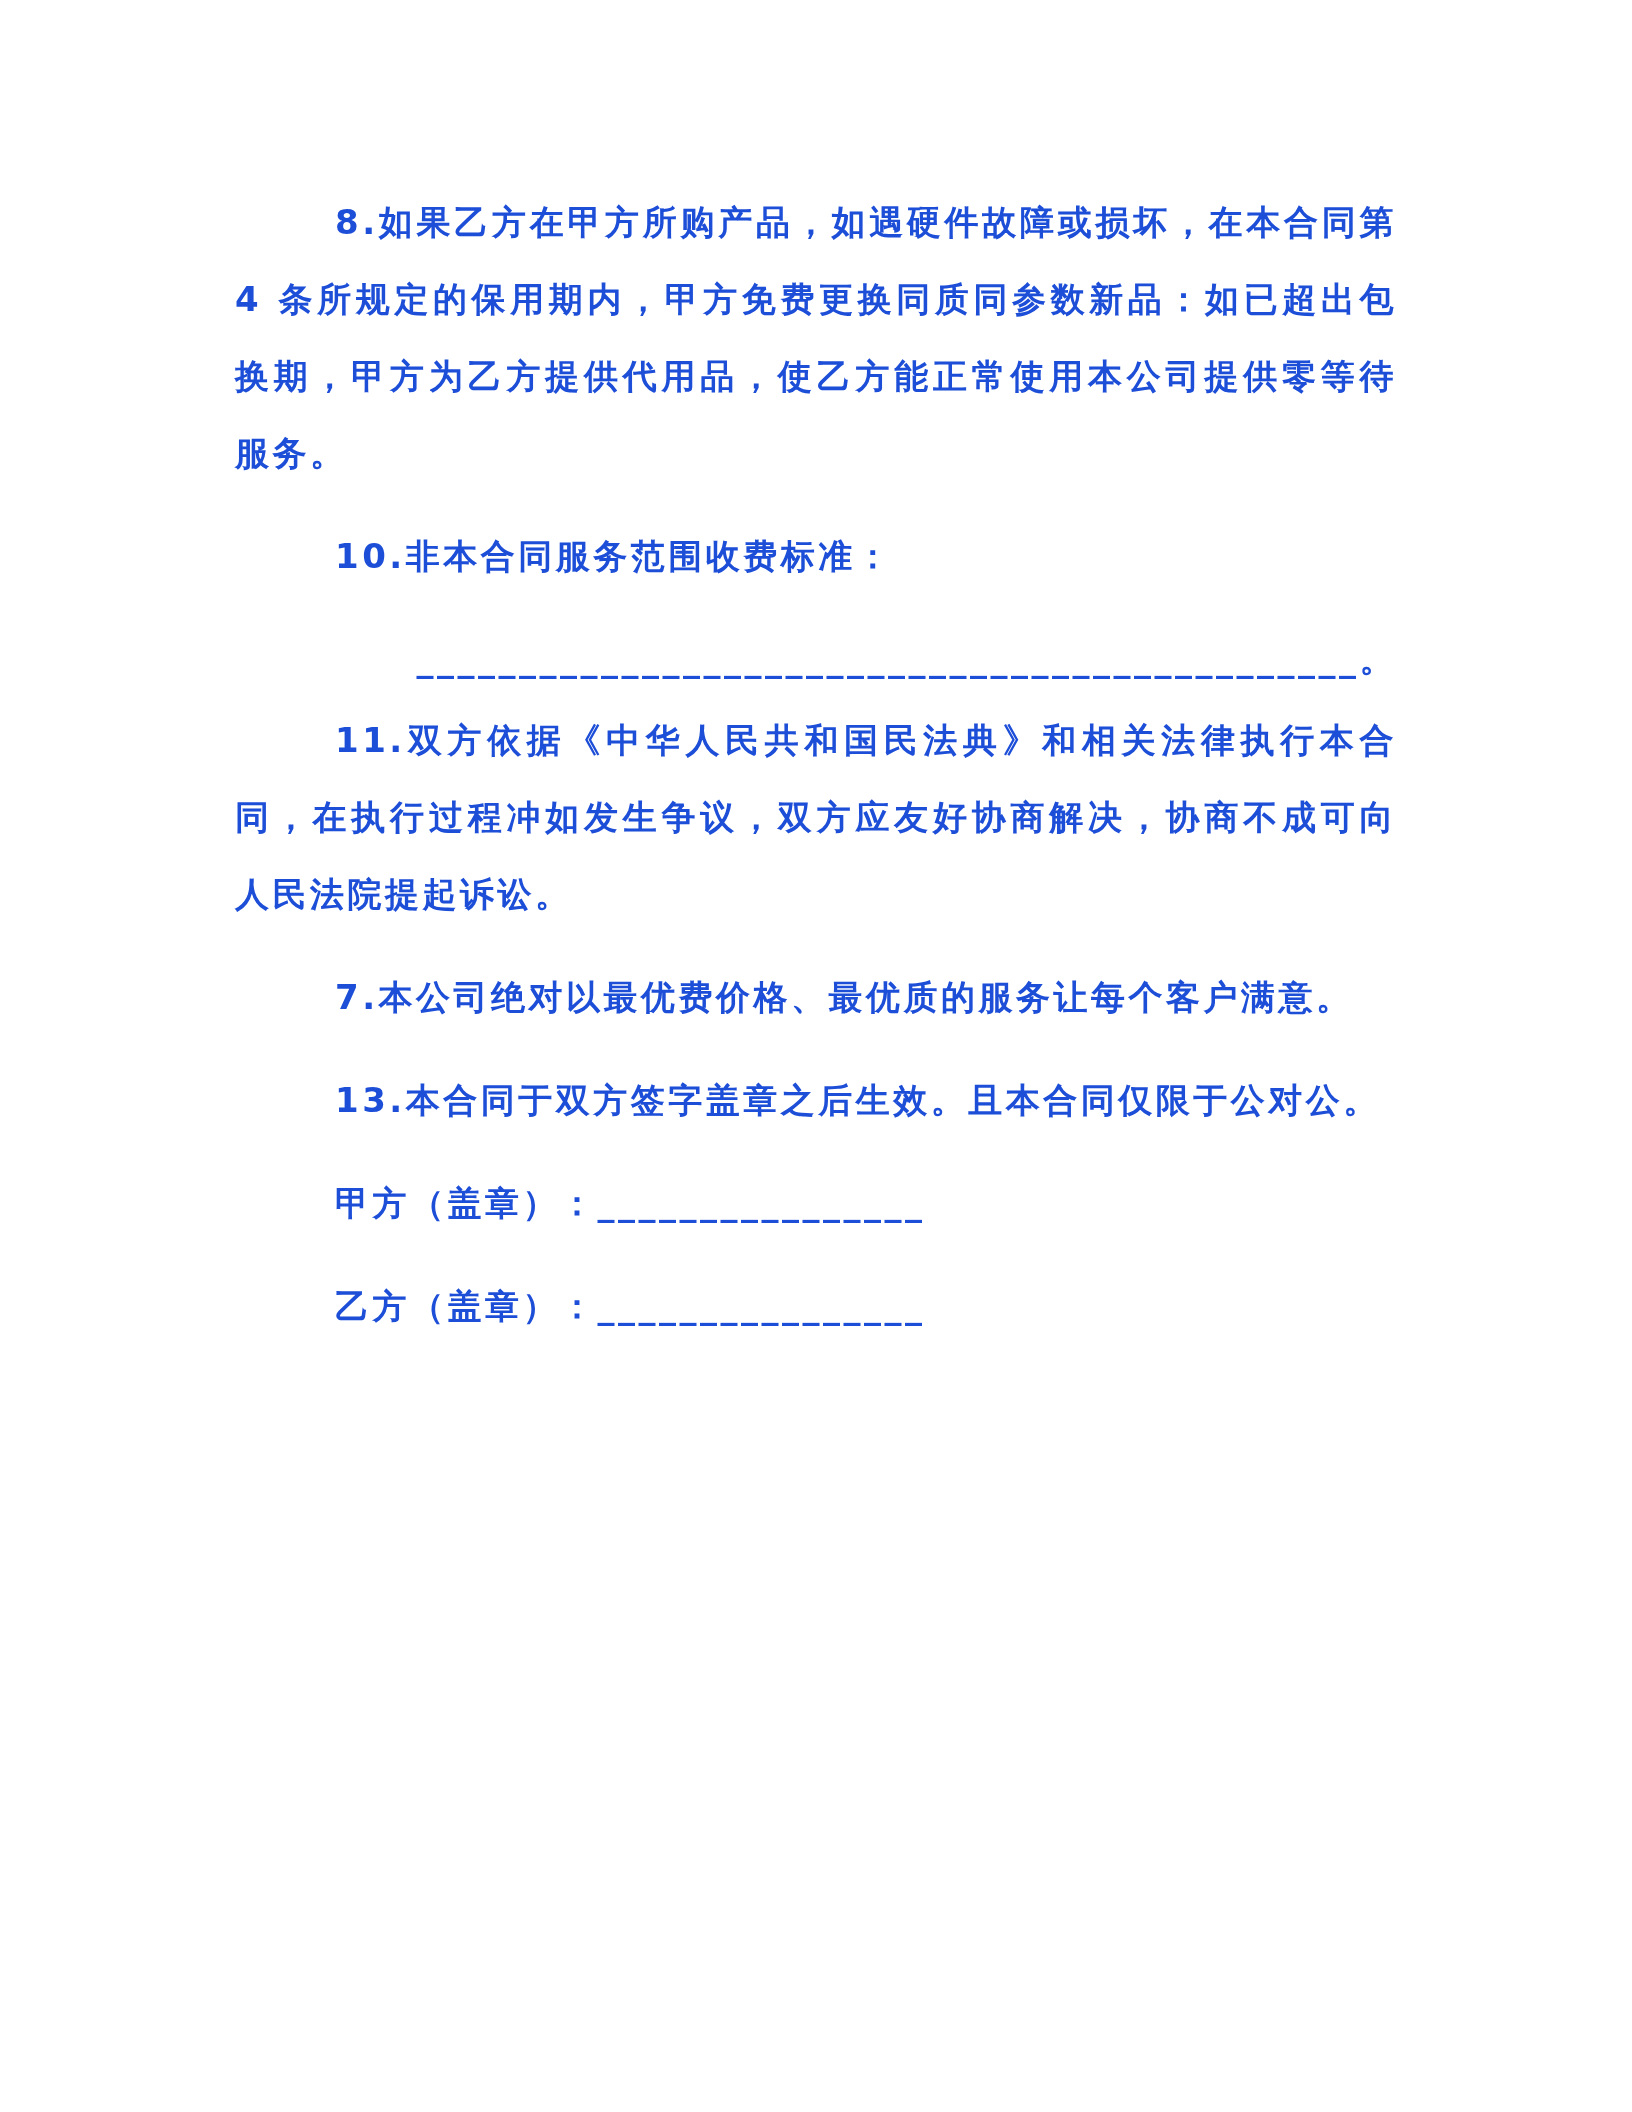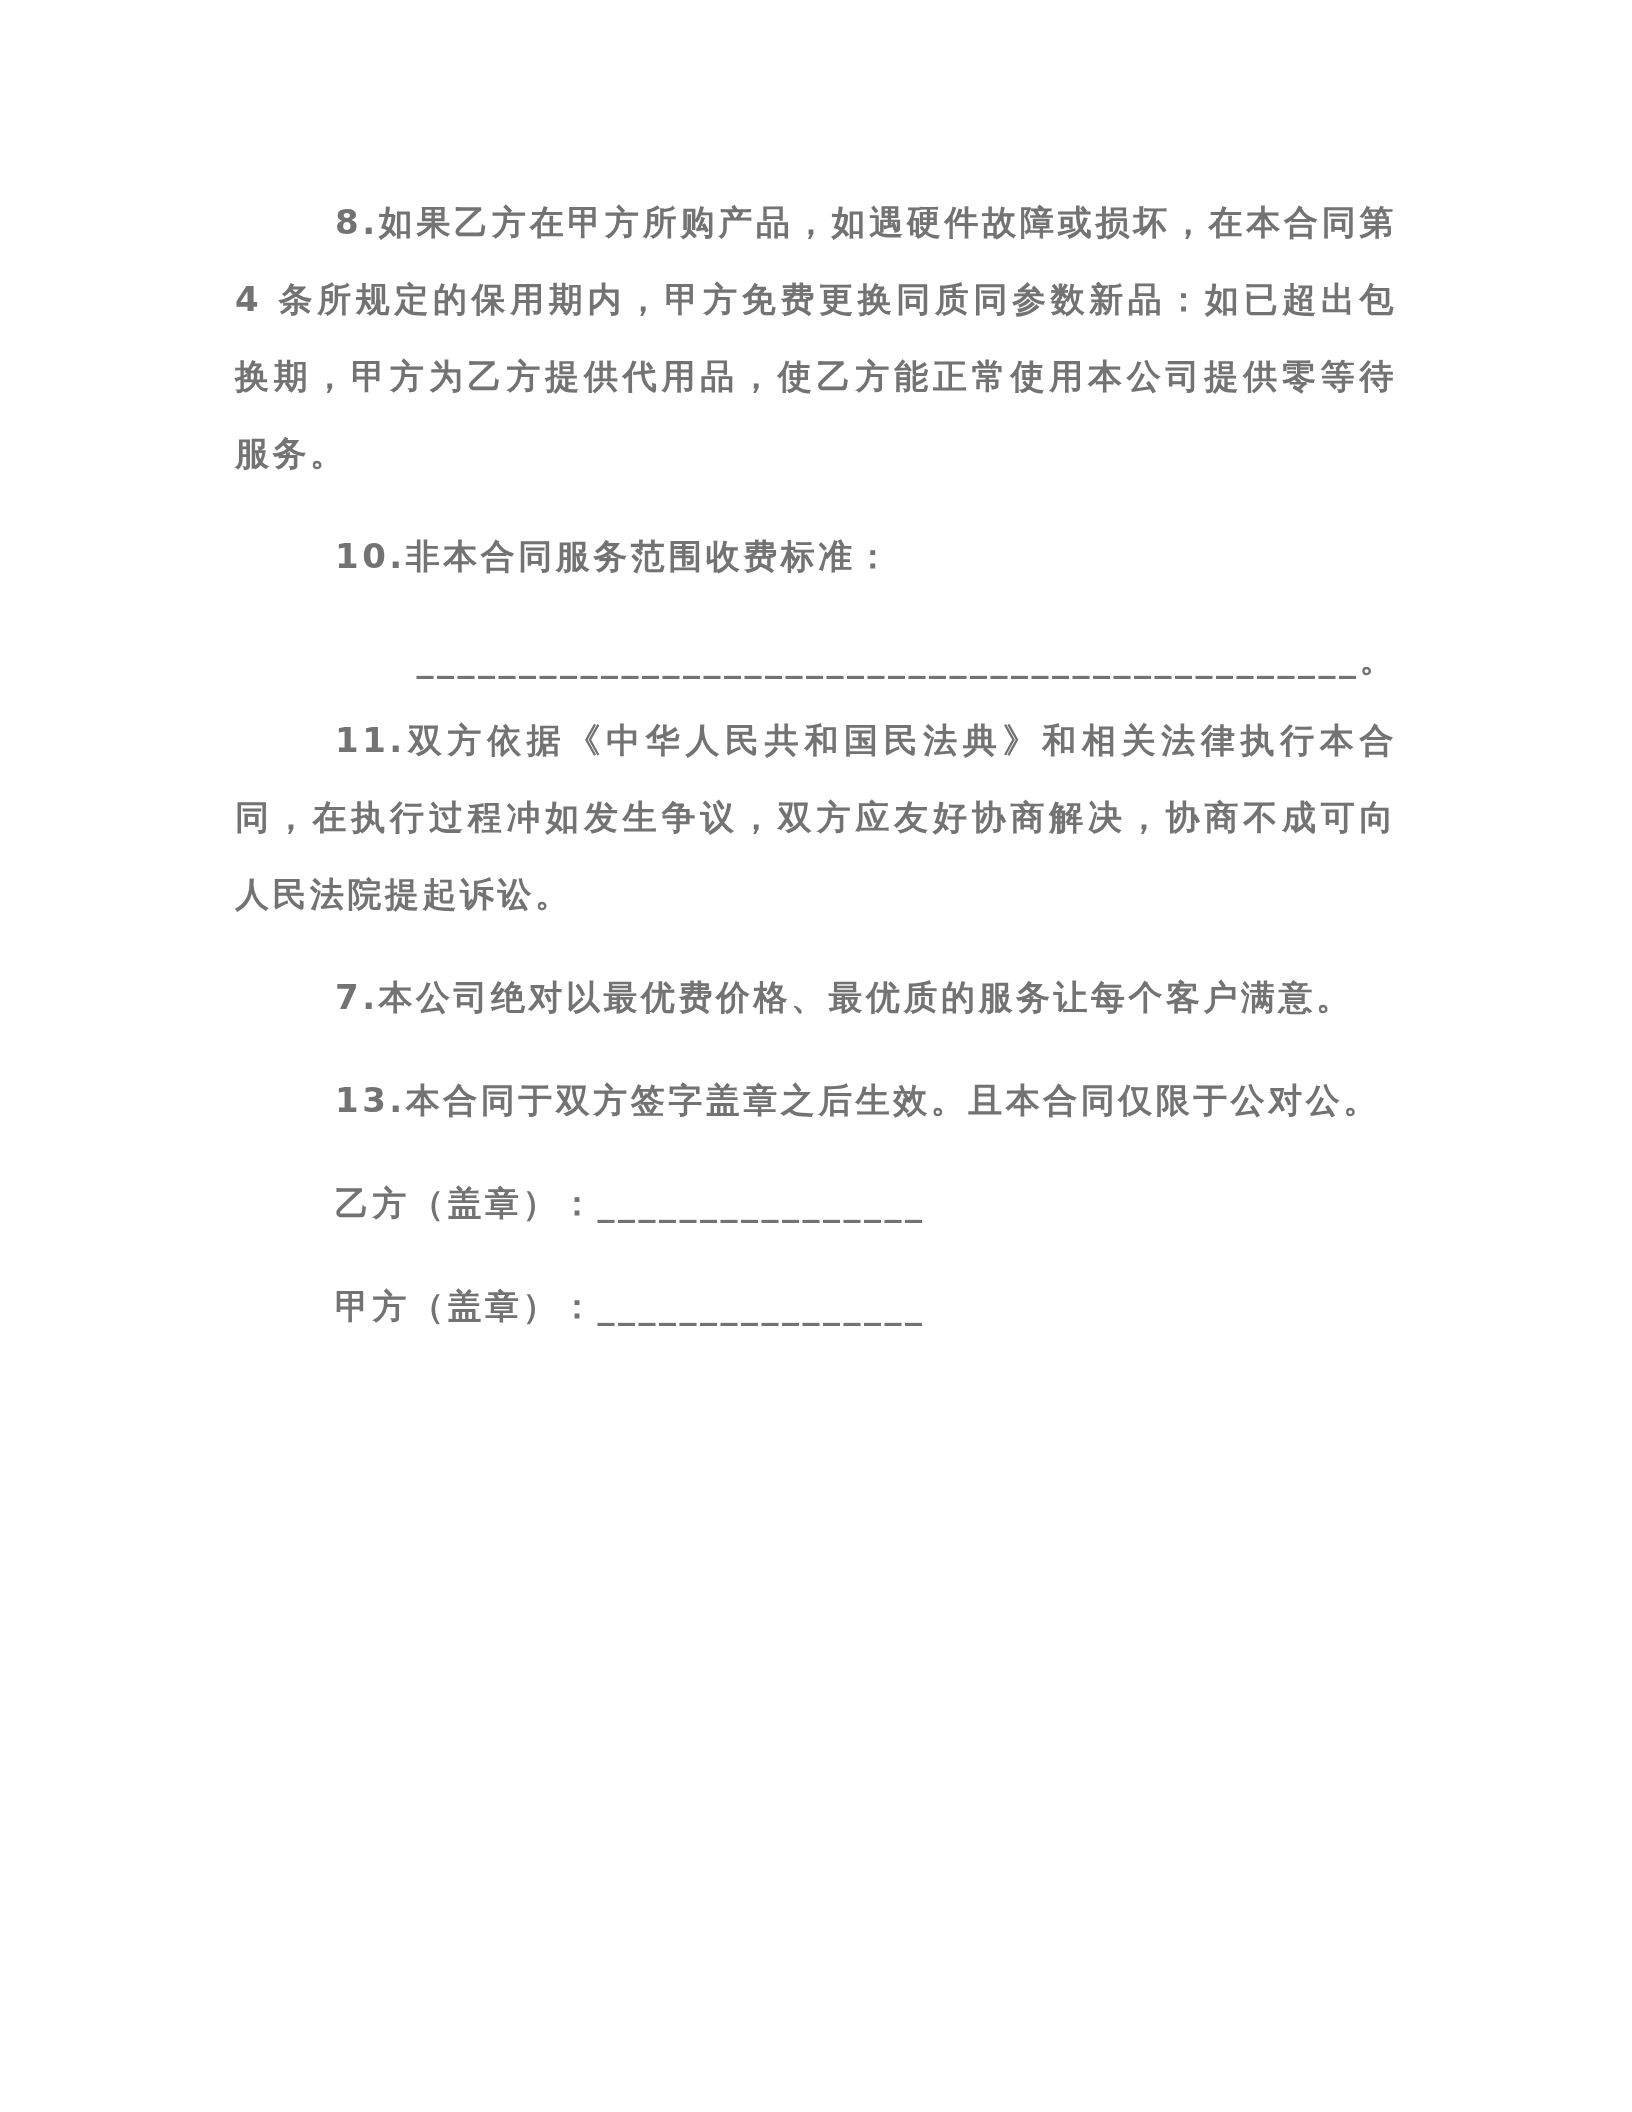--- a/index.html
+++ b/index.html
@@ -14,21 +14,21 @@
     margin: 0 auto;
     background: #ffffff;
     box-sizing: border-box;
     padding: 184px 235px 0 235px;
     overflow: hidden;
     font-family: "DejaVu Sans", "Liberation Sans", sans-serif;
     font-weight: 700;
     font-size: 34px;
     line-height: 77px;
     letter-spacing: 3.5px;
-    color: #737373;
+    color: #1d4ed8;
   }
   .para {
     margin: 0 0 26px 0;
     text-align: justify;
     word-break: break-all;
   }
   .indent {
     text-indent: 100px;
   }
   .blank-line {
@@ -53,17 +53,17 @@
 
   <p class="para blank-line">______________________________________________。</p>
 
   <p class="para indent">11.双方依据《中华人民共和国民法典》和相关法律执行本合同，在执行过程冲如发生争议，双方应友好协商解决，协商不成可向人民法院提起诉讼。</p>
 
   <p class="para indent">7.本公司绝对以最优费价格、最优质的服务让每个客户满意。</p>
 
   <p class="para indent">13.本合同于双方签字盖章之后生效。且本合同仅限于公对公。</p>
 
 
+  <p class="para indent sig-line">甲方（盖章）：________________</p>
+
   <p class="para indent sig-line">乙方（盖章）：________________</p>
-
-  <p class="para indent sig-line">甲方（盖章）：________________</p>
 
 </div>
 
 </body></html>

